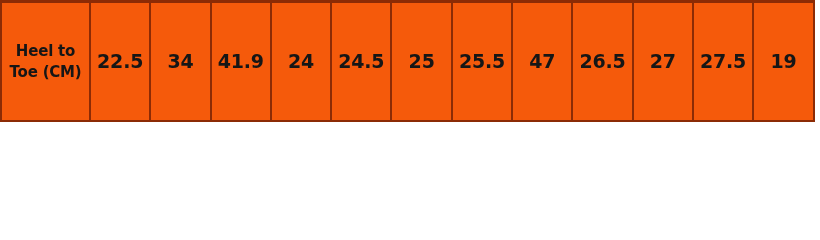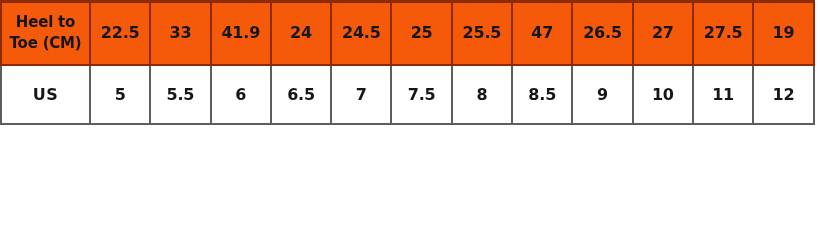--- a/index.html
+++ b/index.html
@@ -40,21 +40,21 @@
   }
 
   
   tr.head-row {
     height: 63px;
   }
   tr.head-row td {
     background: #F55A0B;
     border: 2px solid #8C2B05;
     border-top-width: 3px;
-    font-size: 16px;
+    font-size: 19px;
     line-height: 1.35;
   }
   tr.head-row td.label-cell {
     font-size: 15px;
     line-height: 1.4;
     padding: 0 4px;
   }
 
   
   tr.body-row {
@@ -97,42 +97,27 @@
         <col class="col-size">
         <col class="col-size">
     </colgroup>
     <tbody>
       <tr class="head-row">
         <td class="label-cell">
           <span class="hdr-line">Heel to</span>
           <span class="hdr-line">Toe (CM)</span>
         </td>
         <td>22.5</td>
-        <td>33</td>
+        <td>34</td>
         <td>41.9</td>
         <td>24</td>
         <td>24.5</td>
         <td>25</td>
         <td>25.5</td>
         <td>47</td>
         <td>26.5</td>
         <td>27</td>
         <td>27.5</td>
         <td>19</td>
       </tr>
-      <tr class="body-row">
-        <td class="label-cell">US</td>
-        <td>5</td>
-        <td>5.5</td>
-        <td>6</td>
-        <td>6.5</td>
-        <td>7</td>
-        <td>7.5</td>
-        <td>8</td>
-        <td>8.5</td>
-        <td>9</td>
-        <td>10</td>
-        <td>11</td>
-        <td>12</td>
-      </tr>
     </tbody>
   </table>
 </div>
 
 </body></html>

